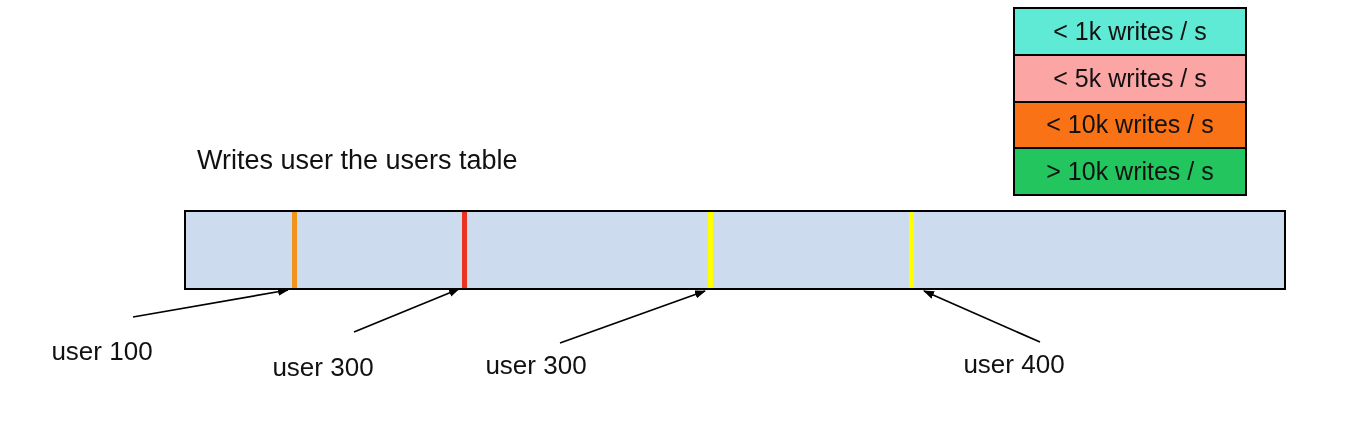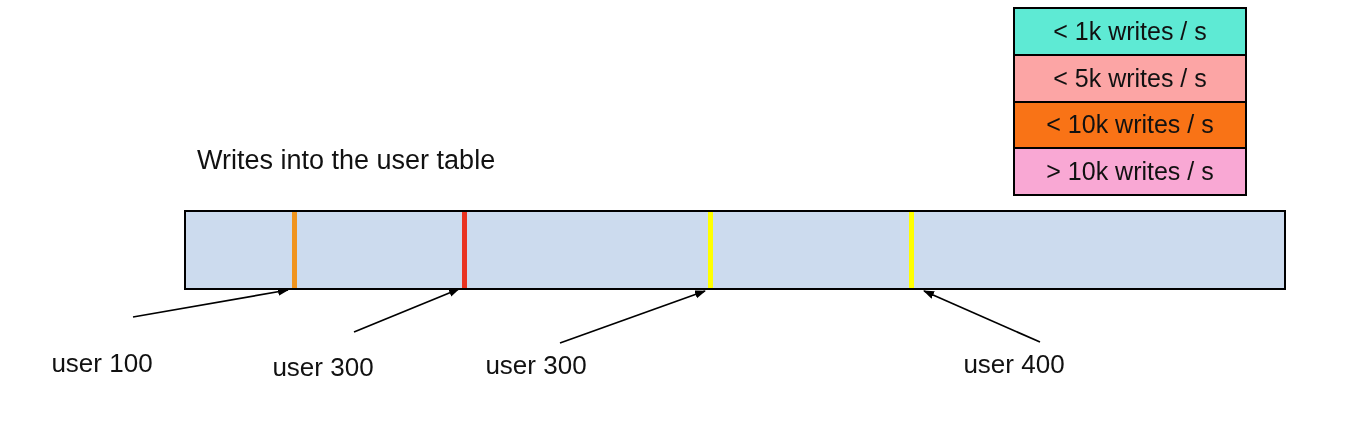--- a/index.html
+++ b/index.html
@@ -77,46 +77,46 @@
     width: 1350px;
     height: 422px;
     pointer-events: none;
   }
 </style>
 </head>
 <body>
 
 <div class="canvas">
 
-  <div class="title">Writes into the user table</div>
+  <div class="title">Writes user the users table</div>
 
   <div class="bar" id="bar" style="background: rgb(204, 219, 238);">
       <div class="stripe" style="left: 106px; background: rgb(240, 148, 30);"></div>
       <div class="stripe" style="left: 276px; background: rgb(233, 51, 34);"></div>
       <div class="stripe" style="left: 522px; background: rgb(255, 255, 0);"></div>
       <div class="stripe" style="left: 723px; background: rgb(255, 255, 0);"></div>
     </div>
 
   <div class="legend" id="legend">
       <div class="legend-row" style="background: #5eead4;">
         <span>&lt; 1k writes / s</span>
       </div>
       <div class="legend-row" style="background: #fca5a5;">
         <span>&lt; 5k writes / s</span>
       </div>
       <div class="legend-row" style="background: #f97316;">
         <span>&lt; 10k writes / s</span>
       </div>
-      <div class="legend-row" style="background: #f9a8d4;">
+      <div class="legend-row" style="background: #22c55e;">
         <span>&gt; 10k writes / s</span>
       </div>
     </div>
 
   <div id="labels">
-      <div class="user-label" style="left: 102px; top: 337px; margin-top: 12px;">user 100</div>
+      <div class="user-label" style="left: 102px; top: 337px;">user 100</div>
       <div class="user-label" style="left: 323px; top: 353px;">user 300</div>
       <div class="user-label" style="left: 536px; top: 351px;">user 300</div>
       <div class="user-label" style="left: 1014px; top: 350px;">user 400</div>
     </div>
 
   <svg class="arrows" id="arrows" viewBox="0 0 1350 422" xmlns="http://www.w3.org/2000/svg">
     <defs>
       <marker id="arrowhead" markerWidth="12" markerHeight="10" refX="10" refY="4" orient="auto" markerUnits="userSpaceOnUse">
         <path d="M0,0 L11,4 L0,8 z" fill="#000000"></path>
       </marker>

